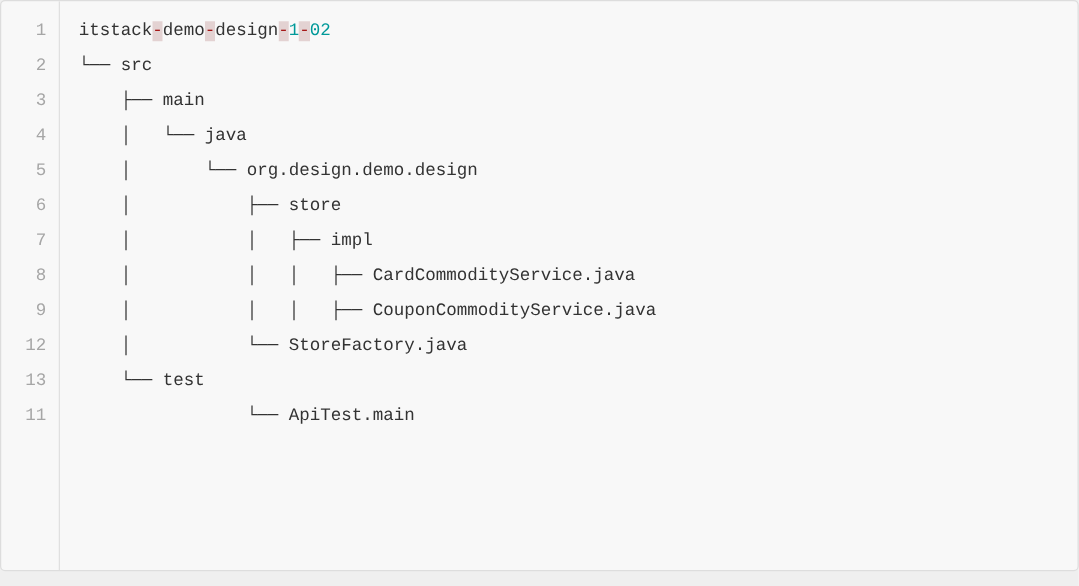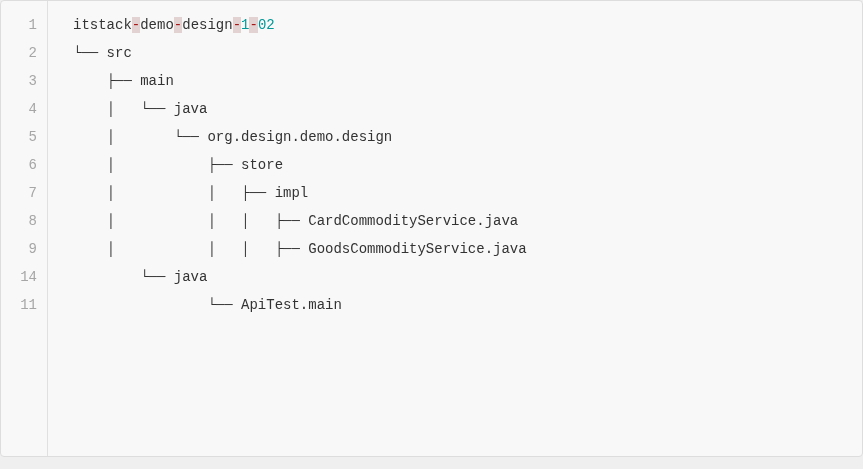--- a/index.html
+++ b/index.html
@@ -47,21 +47,21 @@
     width: 46px;
     text-align: right;
     padding-right: 10px;
     color: var(--ln-color, #a6a6a6);
     user-select: none;
   }
 
   .code {
     flex: 1 1 auto;
     white-space: pre;
-    padding-left: 26px;
+    padding-left: 16px;
     color: var(--tok-plain, #333333);
   }
 
   .tok-plain  { color: var(--tok-plain, #333333); }
   .tok-number { color: var(--tok-number, #009999); }
   .tok-error  {
     color: var(--tok-error, #a61717);
     background: var(--tok-error-bg, #e3d2d2);
   }
 </style>
@@ -98,24 +98,28 @@
       <div class="line">
         <span class="ln">7</span>
         <span class="code"><span class="tok-plain">    │           │   ├── impl</span></span>
       </div>
       <div class="line">
         <span class="ln">8</span>
         <span class="code"><span class="tok-plain">    │           │   │   ├── CardCommodityService.java</span></span>
       </div>
       <div class="line">
         <span class="ln">9</span>
-        <span class="code"><span class="tok-plain">    │           │   │   ├── GoodsCommodityService.java</span></span>
+        <span class="code"><span class="tok-plain">    │           │   │   ├── CouponCommodityService.java</span></span>
       </div>
       <div class="line">
-        <span class="ln">14</span>
-        <span class="code"><span class="tok-plain">        └── java</span></span>
+        <span class="ln">12</span>
+        <span class="code"><span class="tok-plain">    │           └── StoreFactory.java</span></span>
+      </div>
+      <div class="line">
+        <span class="ln">13</span>
+        <span class="code"><span class="tok-plain">    └── test</span></span>
       </div>
       <div class="line">
         <span class="ln">11</span>
         <span class="code"><span class="tok-plain">                └── ApiTest.main</span></span>
       </div>
     </div>
 </div>
 
 </body></html>

